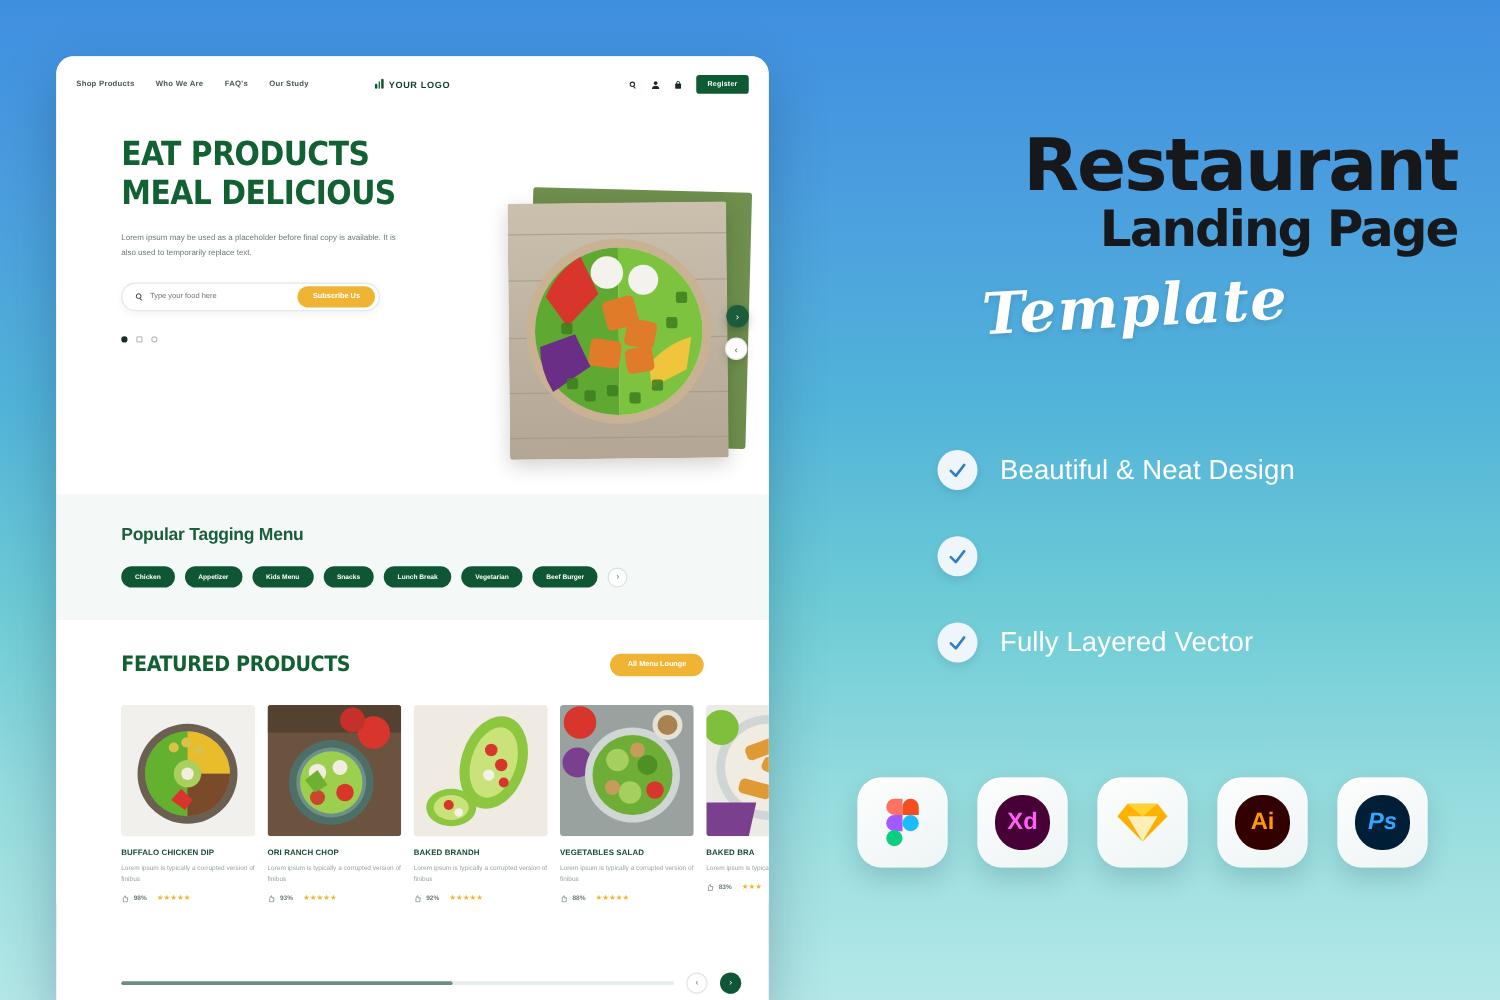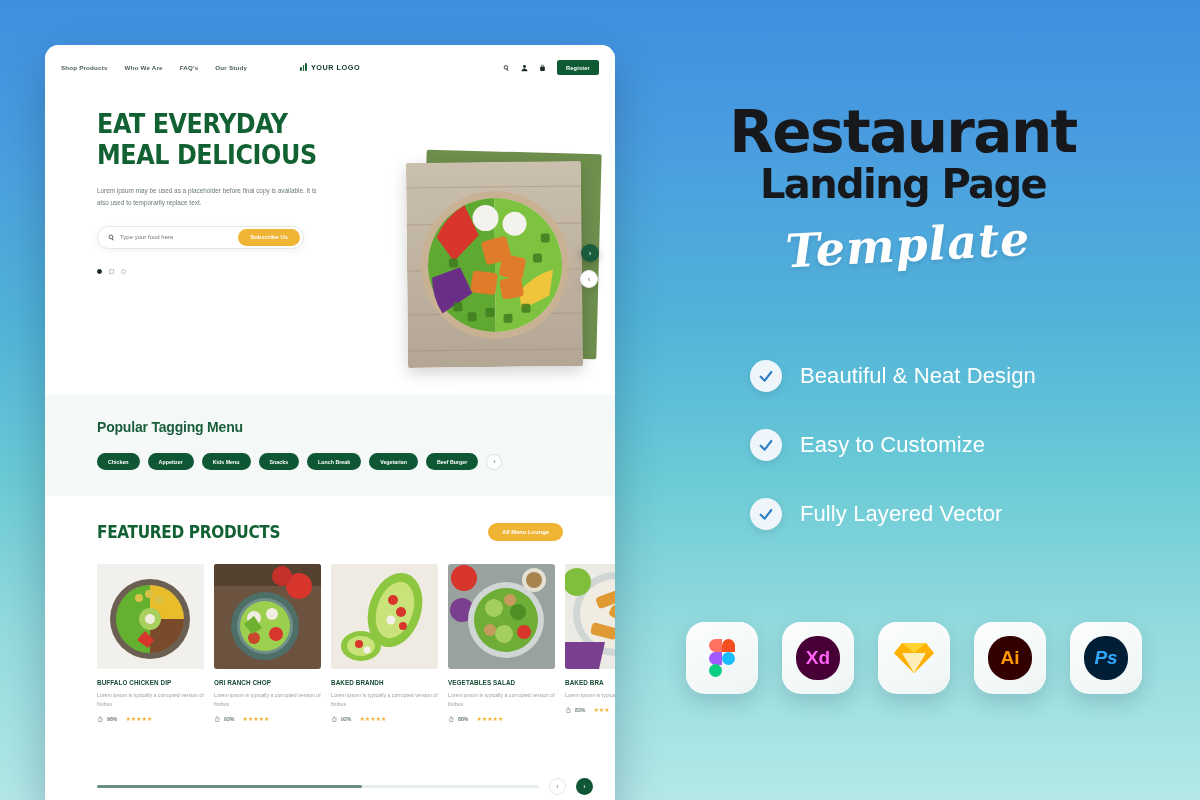--- a/index.html
+++ b/index.html
@@ -75,21 +75,21 @@
   
   .botbar{ position:absolute; left:52px; right:22px; bottom:10px; display:flex; align-items:center; gap:10px;}
   .track{ flex:1; height:2.5px; background:#e7eeeb; border-radius:2px; position:relative;}
   .track i{ position:absolute; left:0;top:0;height:100%; width:60%; background:#6b8e82; border-radius:2px; display:block;}
   .rnd{ width:17px;height:17px;border-radius:50%; display:flex;align-items:center;justify-content:center;font-size:7px; flex:none;}
   .rnd.light{ background:#fff;border:1px solid #dfe7e4;color:#6b7a73;}
   .rnd.dark{ background:#0e5634;color:#fff;}
 
   
   .right{ position:absolute; left:640px; top:0; width:560px; height:800px; }
-  .title{ position:absolute; left:0; right:34px; top:104px; text-align:center;}
+  .title{ position:absolute; left:0; right:34px; top:104px; text-align:right;}
   .title .l1,.title .l2{ font-family:"DejaVu Sans", sans-serif; font-weight:900; color:#16181c; letter-spacing:-1.6px; line-height:.98; }
   .title .l1{ font-size:58px; }
   .title .l2{ font-size:40px; display:block; margin-top:4px;}
   .script{ position:absolute; left:0; right:24px; top:218px; text-align:center;
            font-family:"DejaVu Serif", serif; font-style:italic; font-weight:700;
            font-size:46px; color:#ffffff; letter-spacing:1px; transform:rotate(-3deg);
            text-shadow:0 2px 5px rgba(0,0,0,.12);}
 
   .features{ position:absolute; left:110px; top:360px; display:flex; flex-direction:column; gap:37px;}
   .feature{ display:flex; align-items:center; gap:18px;}
@@ -144,21 +144,21 @@
       <svg class="mini-ico" viewBox="0 0 24 24" fill="currentColor">
           <rect x="4" y="8" width="16" height="14" rx="2"></rect>
           <path d="M8 9V6a4 4 0 018 0v3" fill="none" stroke="currentColor" stroke-width="2.5"></path>
         </svg>
       <button class="register">Register</button>
     </div>
   </div>
 
   <div class="hero">
     <h1>
-      <span>EAT EVERYDAY</span><br>
+      <span>EAT PRODUCTS</span><br>
       <span>MEAL DELICIOUS</span>
     </h1>
     <p>Lorem ipsum may be used as a placeholder before final copy is available. It is also used to temporarily replace text.</p>
 
     <div class="searchbar">
       <svg viewBox="0 0 24 24" fill="currentColor">
           <circle cx="10" cy="10" r="6.5" fill="none" stroke="currentColor" stroke-width="2.6"></circle>
           <rect x="14.5" y="15.5" width="7" height="2.6" transform="rotate(45 14.5 15.5)"></rect>
         </svg>
       <input type="text" placeholder="Type your food here" style="">
@@ -410,21 +410,20 @@
           </svg>
       </span>
       <span>Beautiful &amp; Neat Design</span>
     </div>
     <div class="feature">
       <span class="check">
         <svg viewBox="0 0 24 24" fill="none" stroke="currentColor" stroke-width="3.2" stroke-linecap="round" stroke-linejoin="round">
             <polyline points="4,13 10,19 20,6"></polyline>
           </svg>
       </span>
-      <span>Easy to Customize</span>
     </div>
     <div class="feature">
       <span class="check">
         <svg viewBox="0 0 24 24" fill="none" stroke="currentColor" stroke-width="3.2" stroke-linecap="round" stroke-linejoin="round">
             <polyline points="4,13 10,19 20,6"></polyline>
           </svg>
       </span>
       <span>Fully Layered Vector</span>
     </div>
   </div>

